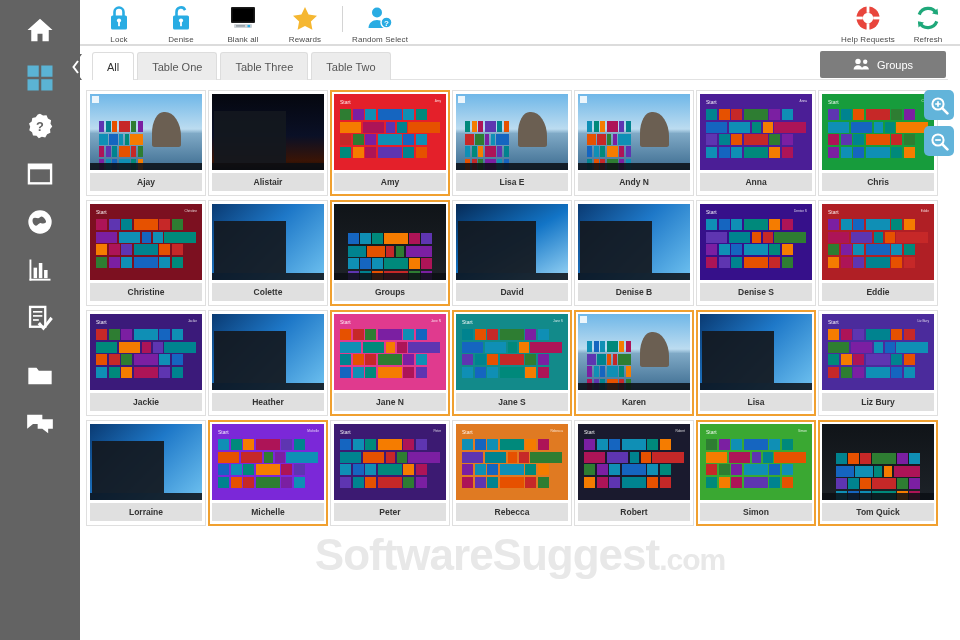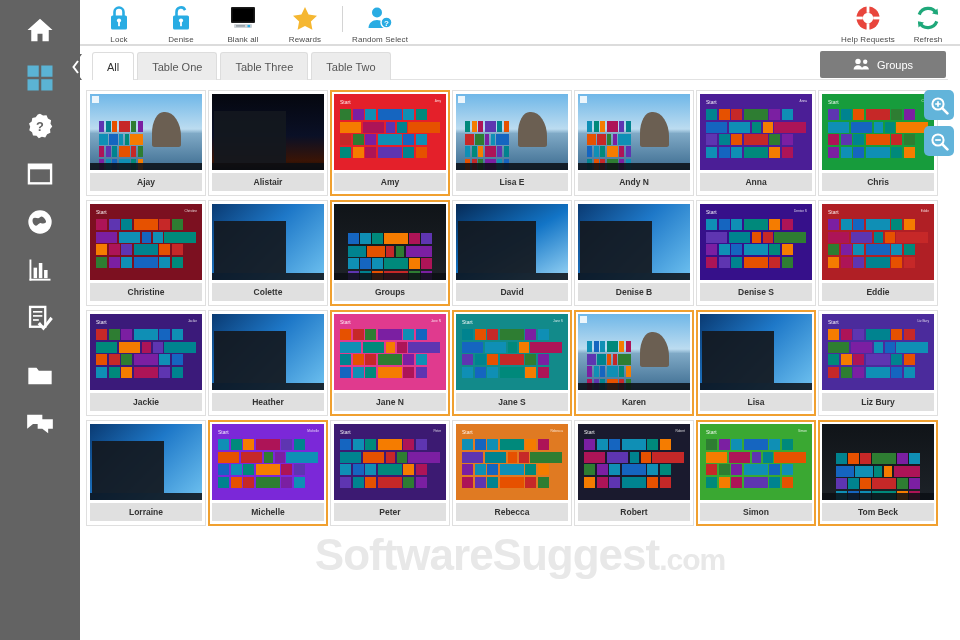--- a/index.html
+++ b/index.html
@@ -1595,17 +1595,17 @@
                     <div class="tile t2" style="background:#0f8fb5"></div>
                     <div class="tile t1" style="background:#00897b"></div>
                     <div class="tile t2" style="background:#f57c00"></div>
                     <div class="tile t2" style="background:#ad1457"></div>
                   </div>
                 </div>
               </div>
               <div class="taskbar"></div>
             </div>
           </div>
-          <div class="card-label">Tom Beck</div>
+          <div class="card-label">Tom Quick</div>
         </div>
       </div>
   </div>
 </div>
 
 </body></html>

